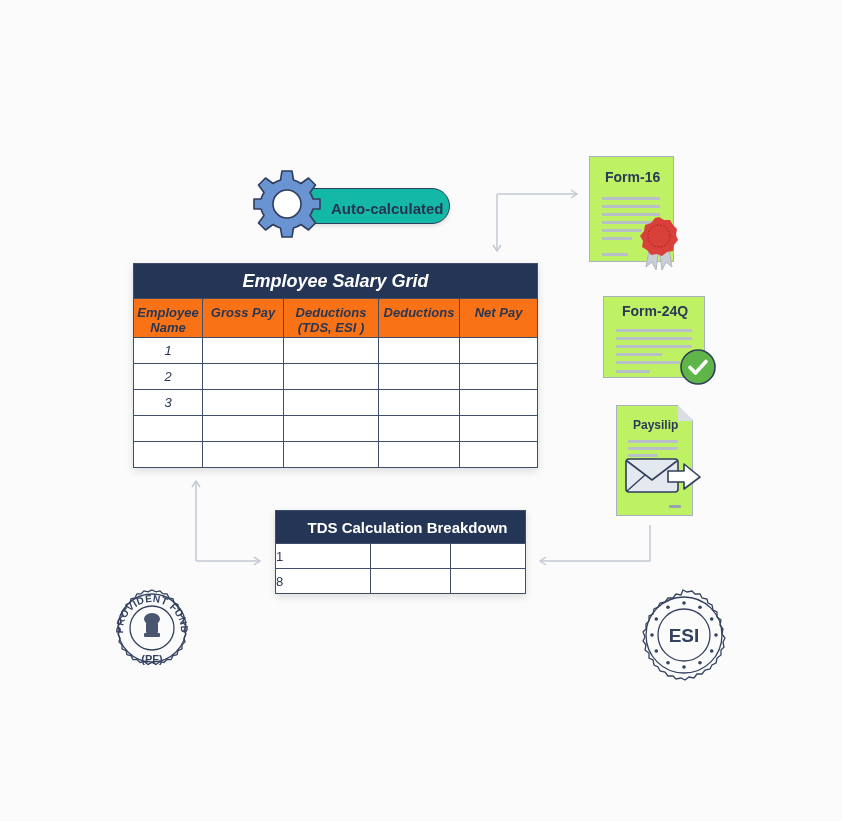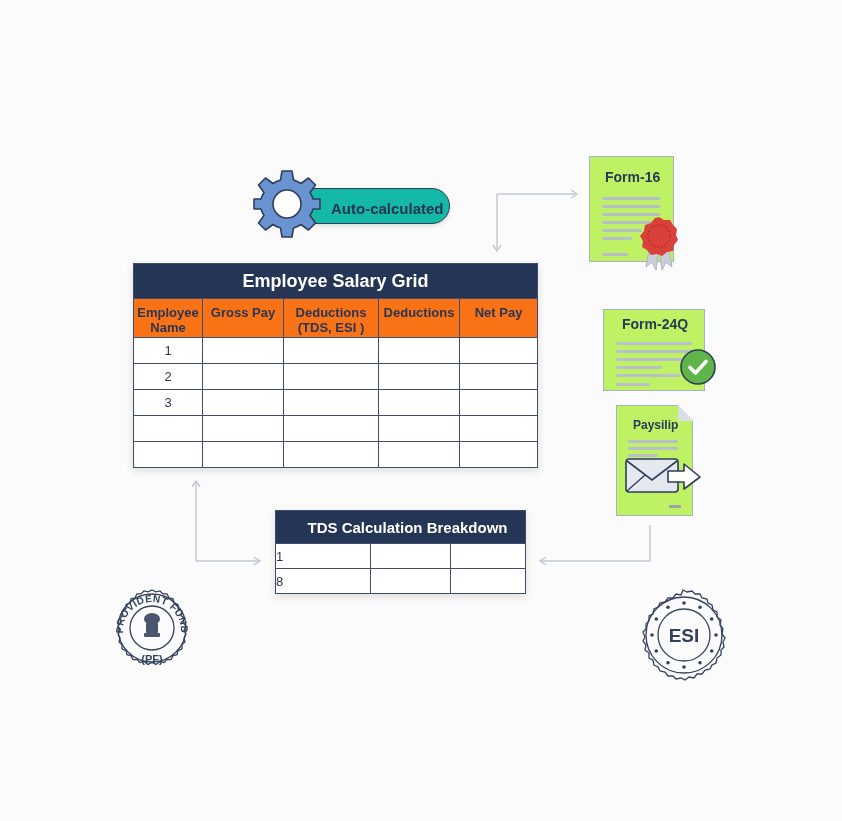--- a/index.html
+++ b/index.html
@@ -34,39 +34,39 @@
   }
   table.grid td, table.grid th {
     border: 1.6px solid #3f4d6a; padding: 0; box-sizing: border-box;
   }
   .title-row th {
     background: #243555; color: #fff; font-weight: 700;
   }
   .head-row th {
     background: #f97316; color: #2a3652; font-weight: 700; vertical-align: top;
   }
-  .salary { left: 133px; top: 263px; width: 404px; }
+  .salary { left: 133px; top: 263px; width: 404px; font-style: italic; }
   .salary .title-row th { height: 35px; font-size: 18px; text-align: center; }
   .salary .head-row th { height: 39px; font-size: 13px; line-height: 15px; padding-top: 6px; text-align: center; }
   .salary td { height: 26px; font-size: 13px; text-align: center; color: #2a3652; }
 
   .tds { left: 275px; top: 510px; width: 250px; }
   .tds .title-row th { height: 33px; font-size: 15px; text-align: center; padding-left: 14px; }
   .tds .head-row th { height: 26px; font-size: 13px; vertical-align: middle; text-align: center; }
   .tds td { height: 25px; font-size: 13px; text-align: left; padding-left: 9px; color: #2a3652; }
 
   
   .doc {
     position: absolute; background: #bef264; border: 1.5px solid #a9b1bf; box-sizing: border-box;
   }
   .doc-title { position: absolute; font-weight: 700; color: #2b3957; white-space: nowrap; }
   .line { position: absolute; height: 2.5px; background: #b9bfca; border-radius: 1px; }
 
   .form16 { left: 589px; top: 156px; width: 85px; height: 106px; }
-  .form24 { left: 603px; top: 296px; width: 102px; height: 82px; margin-top: 13px; }
+  .form24 { left: 603px; top: 296px; width: 102px; height: 82px; }
   .payslip { left: 616px; top: 405px; width: 77px; height: 111px; }
   .payslip .fold {
     position: absolute; right: -1.5px; top: -1.5px; width: 0; height: 0;
     border-left: 16px solid #d9dde4; border-top: 16px solid #fbfbfc;
   }
 
   .seal { position: absolute; }
 </style>
 </head>
 <body>

